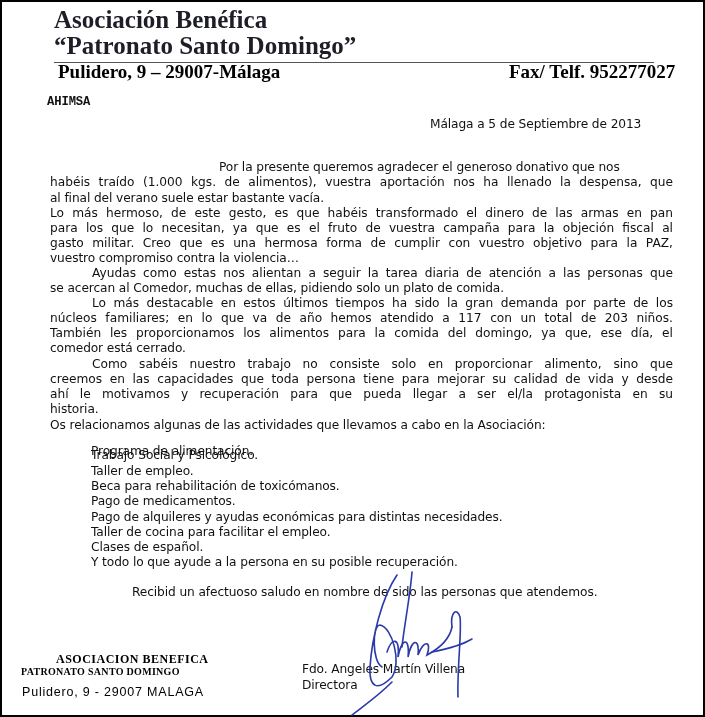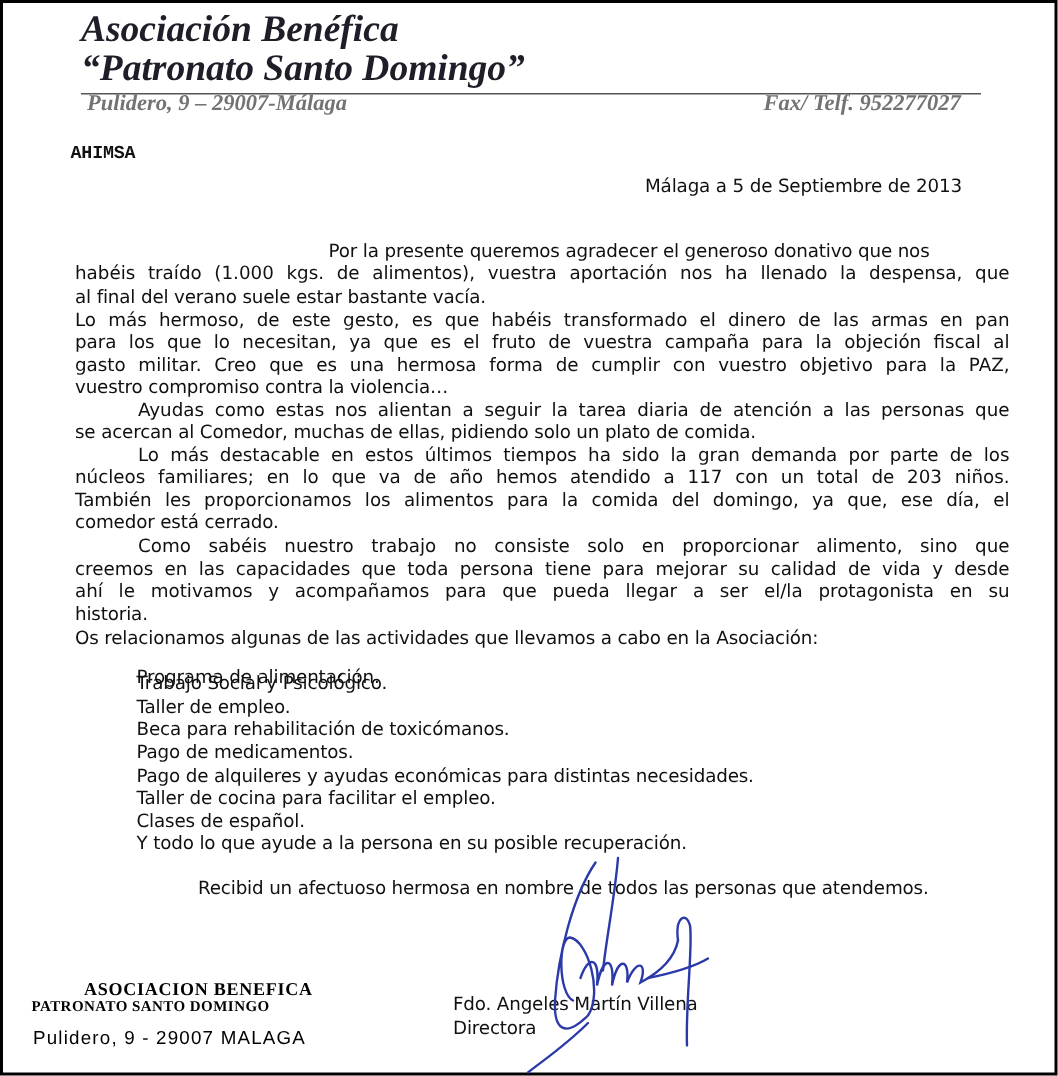--- a/index.html
+++ b/index.html
@@ -4,28 +4,28 @@
 <style>
   html, body { margin: 0; padding: 0; background: #fff; }
   body { width: 705px; height: 717px; position: relative; overflow: hidden; }
   .page {
     position: absolute; left: 0; top: 0; width: 701px; height: 713px;
     border: 2px solid #000; background: #fff;
     font-family: "DejaVu Sans", sans-serif; color: #111;
   }
   .hdr-title {
     position: absolute; left: 52px; font-family: "Liberation Serif", serif;
-    font-weight: bold; font-style: italic; color: #1e1e28; font-size: 25px; white-space: nowrap;
+    font-weight: bold; color: #1e1e28; font-size: 25px; white-space: nowrap;
   }
   .hdr-1 { top: 4px; }
   .hdr-2 { top: 30px; }
   .hdr-rule { position: absolute; left: 52px; top: 60px; width: 600px; height: 1px; background: #555; }
   .hdr-small {
     position: absolute; top: 59px; font-family: "Liberation Serif", serif;
-    font-weight: bold; font-style: italic; color: #737373; font-size: 15px; white-space: nowrap;
+    font-weight: bold; color: #000000; font-size: 19px; white-space: nowrap;
   }
   .addr { left: 56px; }
   .fax { left: 507px; }
 
   .t { position: absolute; font-size: 12.2px; white-space: nowrap; letter-spacing: -0.1px; }
   .just { position: absolute; font-size: 12.2px; width: 623px; text-align: justify; text-align-last: justify; white-space: nowrap; }
   .recipient { left: 45px; top: 93px; font-weight: bold; font-family: Liberation Mono, monospace; }
   .date { left: 428px; top: 115px; }
   .greeting { left: 48px; top: 127px; }
   .stamp {
@@ -58,37 +58,37 @@
       <div class="just" style="left: 48px; top: 234px;">gasto militar. Creo que es una hermosa forma de cumplir con vuestro objetivo para la PAZ,</div>
       <div class="t" style="left: 48px; top: 249px;">vuestro compromiso contra la violencia…</div>
       <div class="just" style="left: 90px; top: 264px; width: 581px;">Ayudas como estas nos alientan a seguir la tarea diaria de atención a las personas que</div>
       <div class="t" style="left: 48px; top: 279px;">se acercan al Comedor, muchas de ellas, pidiendo solo un plato de comida.</div>
       <div class="just" style="left: 90px; top: 294px; width: 581px;">Lo más destacable en estos últimos tiempos ha sido la gran demanda por parte de los</div>
       <div class="just" style="left: 48px; top: 309px;">núcleos familiares; en lo que va de año hemos atendido a 117 con un total de 203 niños.</div>
       <div class="just" style="left: 48px; top: 324px;">También les proporcionamos los alimentos para la comida del domingo, ya que, ese día, el</div>
       <div class="t" style="left: 48px; top: 339px;">comedor está cerrado.</div>
       <div class="just" style="left: 90px; top: 355px; width: 581px;">Como sabéis nuestro trabajo no consiste solo en proporcionar alimento, sino que</div>
       <div class="just" style="left: 48px; top: 370px;">creemos en las capacidades que toda persona tiene para mejorar su calidad de vida y desde</div>
-      <div class="just" style="left: 48px; top: 385px;">ahí le motivamos y acompañamos para que pueda llegar a ser el/la protagonista en su</div>
+      <div class="just" style="left: 48px; top: 385px;">ahí le motivamos y recuperación para que pueda llegar a ser el/la protagonista en su</div>
       <div class="t" style="left: 48px; top: 400px;">historia.</div>
       <div class="t" style="left: 48px; top: 416px;">Os relacionamos algunas de las actividades que llevamos a cabo en la Asociación:</div>
     </div>
   <div id="activity-list">
       <div class="t" style="left: 89px; top: 431px; margin-top: 11px;">Programa de alimentación.</div>
       <div class="t" style="left: 89px; top: 446.3px;">Trabajo Social y Psicológico.</div>
       <div class="t" style="left: 89px; top: 461.6px;">Taller de empleo.</div>
       <div class="t" style="left: 89px; top: 476.9px;">Beca para rehabilitación de toxicómanos.</div>
       <div class="t" style="left: 89px; top: 492.2px;">Pago de medicamentos.</div>
       <div class="t" style="left: 89px; top: 507.5px;">Pago de alquileres y ayudas económicas para distintas necesidades.</div>
       <div class="t" style="left: 89px; top: 522.8px;">Taller de cocina para facilitar el empleo.</div>
       <div class="t" style="left: 89px; top: 538.1px;">Clases de español.</div>
       <div class="t" style="left: 89px; top: 553.4px;">Y todo lo que ayude a la persona en su posible recuperación.</div>
     </div>
 
-  <div class="t" style="left:130px; top:583px;">Recibid un afectuoso hermosa en nombre de todos las personas que atendemos.</div>
+  <div class="t" style="left:130px; top:583px;">Recibid un afectuoso saludo en nombre de sido las personas que atendemos.</div>
   <div class="t" style="left:300px; top:660px;">Fdo. Angeles Martín Villena</div>
   <div class="t" style="left:300px; top:676px;">Directora</div>
 
   <svg class="signature" viewBox="0 0 160 150">
     <g fill="none" stroke="#2b3aa8" stroke-width="1.6" stroke-linecap="round">
       <path d="M65 8 C50 30, 40 70, 38 100 C37 120, 45 125, 60 110 C70 95, 60 60, 48 58 C40 58, 40 95, 50 100"></path>
       <path d="M55 85 C60 70, 68 70, 66 90 C70 70, 78 70, 76 90 C80 70, 88 72, 86 88 C92 72, 100 74, 95 88 C110 80, 118 70, 120 60"></path>
       <path d="M120 60 C118 45, 125 40, 128 50 C130 65, 125 100, 126 130"></path>
       <path d="M100 85 C115 82, 130 78, 140 72"></path>
       <path d="M80 5 C78 30, 72 60, 70 80"></path>

